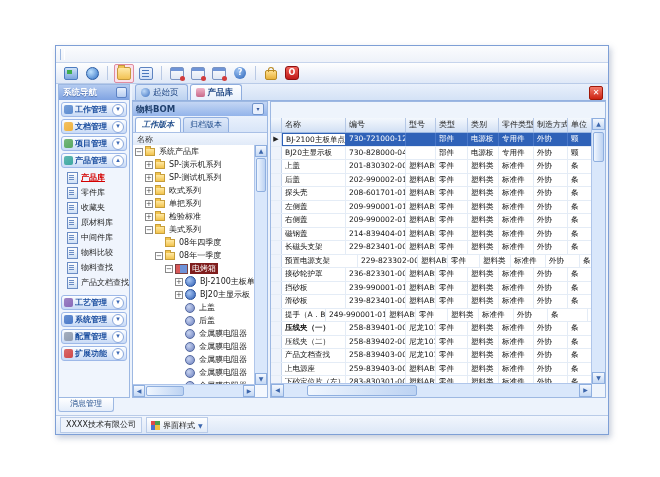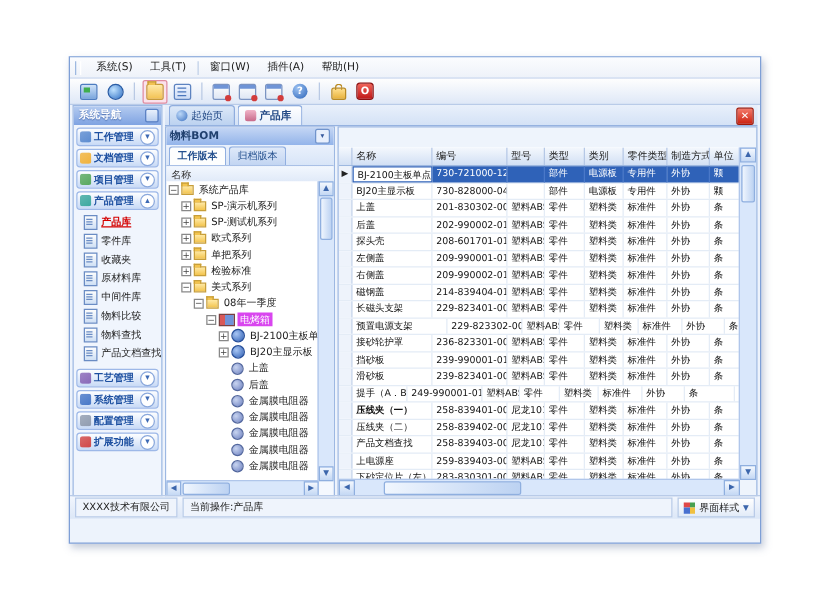--- a/index.html
+++ b/index.html
@@ -51,26 +51,26 @@
   .dtab.active{background:linear-gradient(#ffffff,#e8f0fc);font-weight:bold;}
   .dticon{width:9px;height:9px;border-radius:50%;background:radial-gradient(circle at 35% 35%,#bcd8f8,#3a6fc0);flex:none;}
   .dticon.box{border-radius:2px;background:linear-gradient(#f0b4c8,#c86a8a);}
   .doc-close{position:absolute;right:3px;top:2px;width:12px;height:12px;border-radius:2px;background:linear-gradient(#f37a6a,#cc2211);border:1px solid #a01808;color:#fff;font-size:8px;line-height:11px;text-align:center;font-weight:bold;}
   
   .treepanel{position:absolute;left:76px;top:55px;width:136px;bottom:36px;background:#f4f8fe;border:1px solid #9db8e2;box-sizing:border-box;overflow:hidden;}
   .tp-head{height:14px;background:linear-gradient(#c4d6f4,#93b4ea);color:#20406e;font-weight:bold;font-size:8.5px;line-height:14px;padding:0 3px;display:flex;justify-content:space-between;align-items:center;}
   .tp-btn{width:10px;height:10px;background:#e8effc;border:1px solid #7194cc;border-radius:2px;font-size:6px;line-height:9px;text-align:center;color:#35589c;}
   .tp-tabs{height:16px;display:flex;align-items:flex-end;background:linear-gradient(#eaf1fc,#d8e5f8);padding-left:2px;border-bottom:1px solid #a9c0e6;}
   .ttab{height:14px;border:1px solid #91afe0;border-bottom:none;border-radius:3px 3px 0 0;padding:0 6px;font-size:8px;line-height:14px;color:#24508e;background:linear-gradient(#dfe9f9,#c2d5f2);margin-right:2px;}
-  .ttab.active{background:#fdfefe;font-weight:bold;}
+  .ttab.active{background:#fdfefe;font-weight:bold;font-style:italic;}
   .tp-col{height:13px;background:linear-gradient(#f2f7fe,#dfe9f8);border-bottom:1px solid #b5c8e8;font-size:8px;line-height:13px;padding-left:4px;color:#333;}
   .treebody{position:absolute;top:43px;left:0;right:12px;bottom:12px;background:#fff;overflow:hidden;}
   .tnode{display:flex;align-items:center;height:13px;white-space:nowrap;}
   .tnode .tlbl{font-size:8px;padding:0 2px;}
-  .tnode.sel .tlbl{background:#d946ef;color:#fff;}
+  .tnode.sel .tlbl{background:#7f1d1d;color:#fff;}
   .expbox{width:8px;height:8px;border:1px solid #888;background:#fff;font-size:7px;line-height:7px;text-align:center;color:#444;flex:none;margin-right:2px;box-sizing:border-box;}
   .expnone{width:10px;flex:none;}
   .nicon{flex:none;margin-right:2px;}
   .ni-folder{width:10px;height:8px;background:linear-gradient(#ffe9a4,#f3c44e);border:1px solid #c79e3a;position:relative;box-sizing:border-box;}
   .ni-folder:before{content:"";position:absolute;left:-1px;top:-3px;width:4px;height:2px;background:#f3c44e;border:1px solid #c79e3a;border-bottom:none;}
   .ni-product{width:11px;height:8px;background:linear-gradient(90deg,#d85858 40%,#6f92d8 40%);border:1px solid #7a4040;}
   .ni-assembly{width:9px;height:9px;border-radius:50%;background:radial-gradient(circle at 35% 35%,#a8c6f4,#2f5fb4);border:1px solid #274f9a;}
   .ni-part{width:8px;height:8px;border-radius:50%;background:radial-gradient(circle at 35% 35%,#c8d4f0,#6c80c0);border:1px solid #54689e;}
   
   .vscroll{position:absolute;top:43px;right:0;width:12px;bottom:12px;background:#d9e7fb;border-left:1px solid #b0c6ea;}
@@ -89,43 +89,35 @@
   .gr{display:flex;height:12.5px;border-bottom:1px solid #e4ecf6;}
   .gr .cell{font-size:7.5px;line-height:12px;border-right:1px solid #e4ecf6;padding-left:3px;box-sizing:border-box;flex:none;white-space:nowrap;overflow:hidden;color:#111;}
   .gr.sel .cell{background:#2f62b8;color:#fff;border-right-color:#4a78c8;}
   .gr.sel .cell.focuscell{background:#fff;color:#111;border:1px solid #2f62b8;}
   .gr .cell.ind{color:#333;font-size:7px;text-align:center;padding-left:0;background:#eef3fb;border-right:1px solid #c8d6ec;}
   .gr.sel .cell.ind{background:#eef3fb;color:#222;}
   .cp-vscroll{position:absolute;top:16px;right:0;width:13px;bottom:13px;background:#d9e7fb;border-left:1px solid #b0c6ea;}
   .cp-hscroll{position:absolute;left:0;right:13px;bottom:0;height:13px;background:#d9e7fb;border-top:1px solid #b0c6ea;}
   
   .msgtab{position:absolute;left:2px;bottom:22px;height:13px;width:54px;background:linear-gradient(#ffffff,#e4edfa);border:1px solid #9db8e2;border-top:none;border-radius:0 0 3px 3px;font-size:8px;line-height:12px;text-align:center;color:#24508e;}
-  .statusbar{position:absolute;left:0;bottom:19px;width:100%;height:19px;background:linear-gradient(#f2f6fd,#dce7f7);border-top:1px solid #b9cbe8;display:flex;align-items:center;padding:0 4px;box-sizing:border-box;gap:4px;font-size:8px;}
+  .statusbar{position:absolute;left:0;bottom:0;width:100%;height:19px;background:linear-gradient(#f2f6fd,#dce7f7);border-top:1px solid #b9cbe8;display:flex;align-items:center;padding:0 4px;box-sizing:border-box;gap:4px;font-size:8px;}
   .seg{border:1px solid #b9cbe8;background:#eff4fc;height:14px;line-height:13px;padding:0 5px;white-space:nowrap;}
   .seg.flex{flex:1;}
   .stylebtn{display:flex;align-items:center;gap:3px;border:1px solid #b9cbe8;height:14px;padding:0 4px;background:linear-gradient(#fff,#e2ebf8);}
   .sq4{width:9px;height:9px;display:grid;grid-template-columns:1fr 1fr;grid-template-rows:1fr 1fr;}
   .sq4 i{display:block;}
   .caret{font-size:6px;color:#3c66ac;}
 </style>
 </head>
 <body>
 
 <div class="window">
 
   <div class="menubar">
     <div class="menugrip"></div>
-    <div id="menu-items" style="display:flex;align-items:center;">
-        <div class="menuitem">系统(S)</div>
-        <div class="menuitem">工具(T)</div>
-        <div class="menusep"></div>
-        <div class="menuitem">窗口(W)</div>
-        <div class="menuitem">插件(A)</div>
-        <div class="menuitem">帮助(H)</div>
-      </div>
   </div>
 
   <div class="toolbar" id="toolbar">
       <div class="tbtn">
         <div class="ticon ti-monitor"></div>
       </div>
       <div class="tbtn">
         <div class="ticon ti-globe"></div>
       </div>
       <div class="tsep"></div>
@@ -306,20 +298,25 @@
         </div>
         <div class="tnode" style="padding-left: 12px;">
           <span class="expbox">+</span>
           <span class="nicon ni-folder"></span>
           <span class="tlbl">检验标准</span>
         </div>
         <div class="tnode" style="padding-left: 12px;">
           <span class="expbox">−</span>
           <span class="nicon ni-folder"></span>
           <span class="tlbl">美式系列</span>
+        </div>
+        <div class="tnode" style="padding-left: 22px;">
+          <span class="expnone"></span>
+          <span class="nicon ni-folder"></span>
+          <span class="tlbl">08年四季度</span>
         </div>
         <div class="tnode" style="padding-left: 22px;">
           <span class="expbox">−</span>
           <span class="nicon ni-folder"></span>
           <span class="tlbl">08年一季度</span>
         </div>
         <div class="tnode sel" style="padding-left: 32px;">
           <span class="expbox">−</span>
           <span class="nicon ni-product"></span>
           <span class="tlbl">电烤箱</span>
@@ -614,21 +611,20 @@
       <div class="sc-btn" style="left:0;top:0;width:13px;height:13px;">◀</div>
       <div class="sc-thumb" style="left:36px;top:1px;width:110px;height:11px;"></div>
       <div class="sc-btn" style="right:0;top:0;width:13px;height:13px;">▶</div>
     </div>
   </div>
 
   <div class="msgtab">消息管理</div>
 
   <div class="statusbar">
     <div class="seg">XXXX技术有限公司</div>
-    <div class="seg flex">当前操作:产品库</div>
     <div class="stylebtn">
       <span class="sq4">
           <i style="background:#e04848"></i>
           <i style="background:#48a050"></i>
           <i style="background:#4870d0"></i>
           <i style="background:#f0c040"></i>
         </span>
       <span>界面样式</span>
       <span class="caret">▼</span>
     </div>

